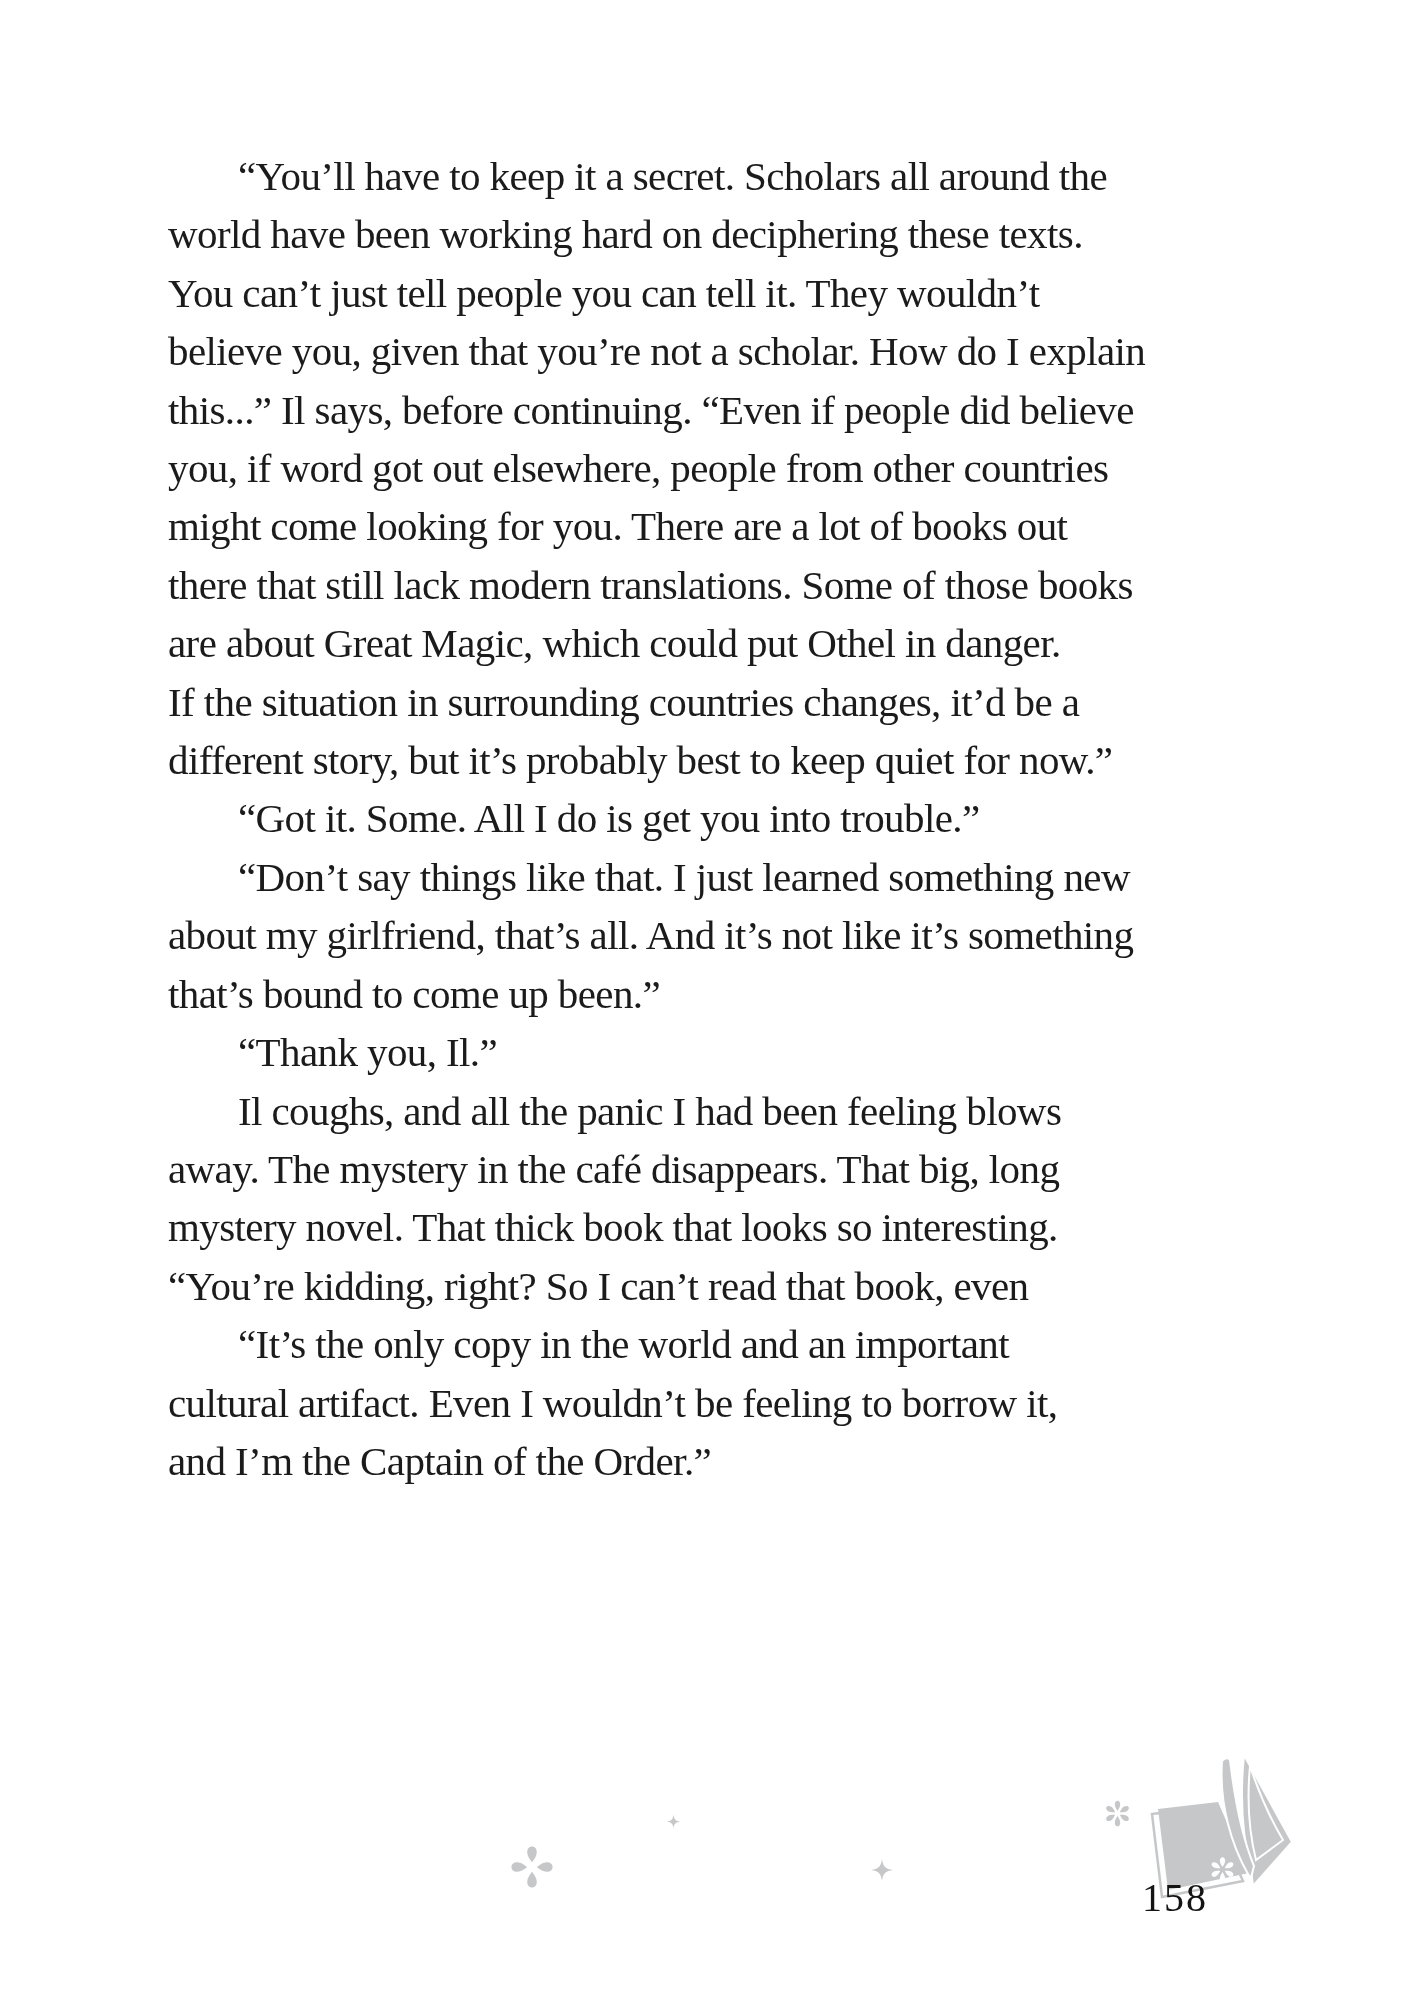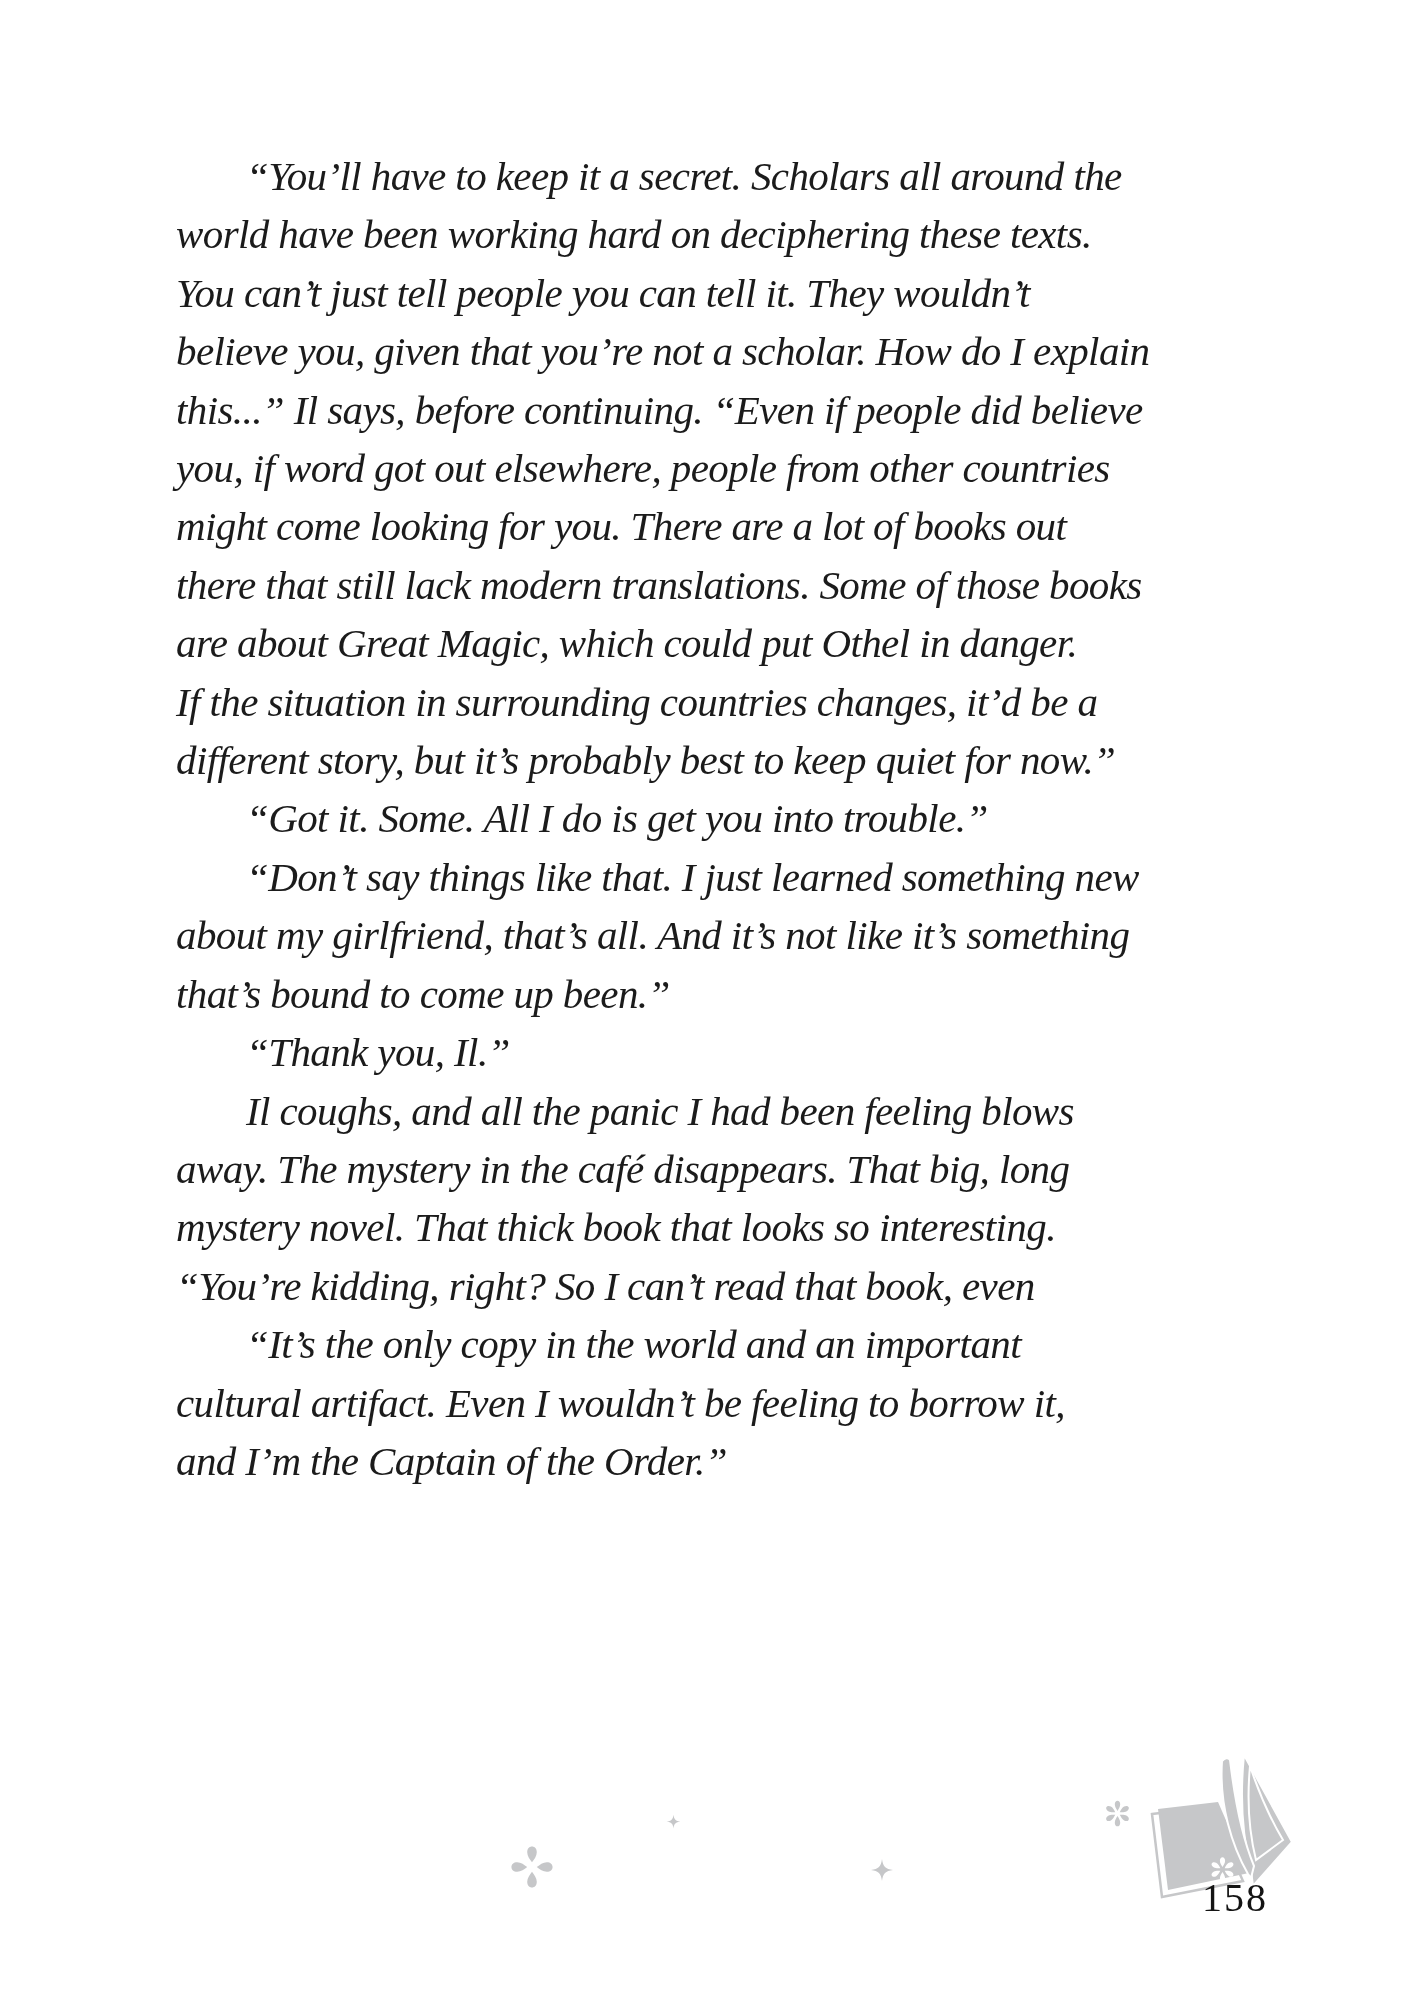--- a/index.html
+++ b/index.html
@@ -12,42 +12,41 @@
     width:1404px;height:2000px;
     background:var(--bg);
     font-family:"Liberation Serif", serif;
     position:relative;
     overflow:hidden;
   }
   .page{position:absolute;inset:0;}
   
   .text{
     position:absolute;
-    left:176px;top:147px;
+    left:168px;top:147px;
     width:1110px;
     color:var(--ink);
     font-size:41px;
     line-height:58.4px;
     letter-spacing:-0.6px;
-    font-style:italic;
   }
   .text p{margin:0;padding:0;}
   .line{display:block;white-space:nowrap;}
   .line.indent{text-indent:70px;}
   
   .deco{position:absolute;}
   .deco-cross{left:510px;top:1845px;width:44px;height:44px;}
   .deco-star-small{left:666px;top:1814px;width:15px;height:15px;}
   .deco-star-medium{left:870px;top:1858px;width:24px;height:24px;}
   .deco-asterisk{left:1104px;top:1800px;width:27px;height:27px;}
   .deco-book{left:1148px;top:1750px;width:150px;height:160px;}
   .deco-fill{fill:var(--deco);}
   .pagenum{
     position:absolute;
-    left:1202px;top:1878px;
+    left:1142px;top:1878px;
     font-size:40px;
     line-height:1;
     color:#141414;
     letter-spacing:2px;
     z-index:5;
   }
 </style>
 </head>
 <body>
 

